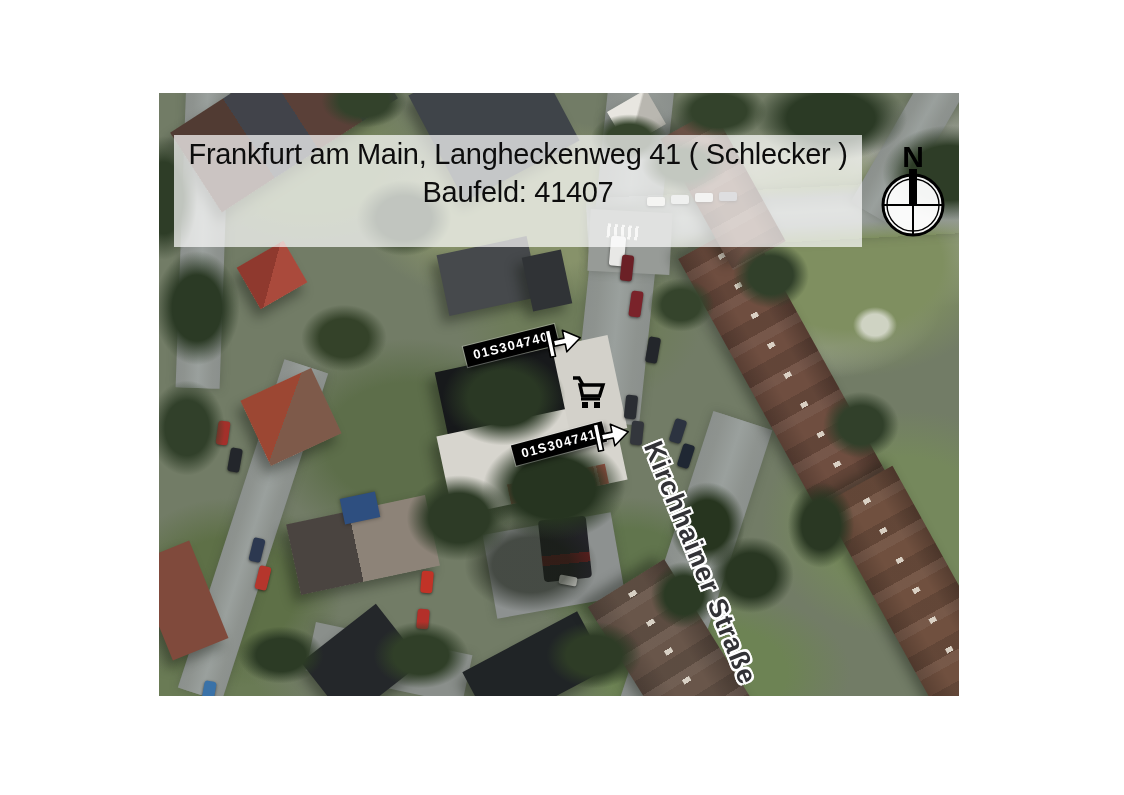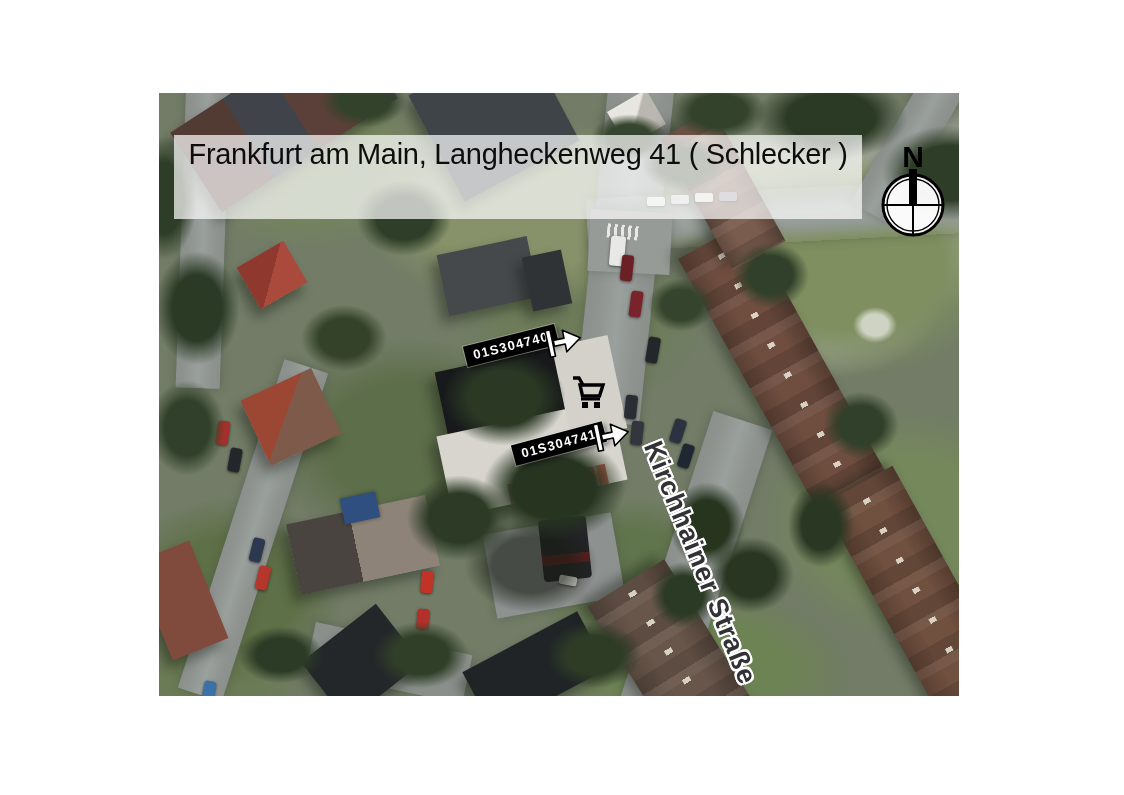--- a/index.html
+++ b/index.html
@@ -50,21 +50,21 @@
       radial-gradient(45px 40px at 592px 482px,#293722 0 55%,transparent 95%),
       radial-gradient(50px 35px at 262px 562px,#303f28 0 55%,transparent 95%),
       radial-gradient(45px 30px at 122px 562px,#2c3b25 0 55%,transparent 95%),
       radial-gradient(35px 45px at 662px 432px,#2a3823 0 55%,transparent 95%),
       radial-gradient(40px 35px at 702px 332px,#31402a 0 55%,transparent 95%),
       radial-gradient(35px 65px at 5px 105px,#2e3d27 0 55%,transparent 95%),
       radial-gradient(45px 28px at 205px 8px,#33422b 0 55%,transparent 95%),
       radial-gradient(70px 50px at 372px 472px,rgba(22,28,18,.6) 0 55%,transparent 95%),
       radial-gradient(22px 18px at 716px 232px,#cfd3c3 0 60%,transparent 100%);
   }
-  #banner{position:absolute;left:15px;top:42px;width:688px;height:84px;background:rgba(255,255,255,.7);
+  #banner{position:absolute;left:15px;top:42px;width:688px;height:112px;background:rgba(255,255,255,.7);
     display:flex;flex-direction:column;justify-content:flex-start;align-items:center;z-index:50;}
   #banner .t1,#banner .t2{color:#0d0d0d;font-size:29px;line-height:38px;white-space:nowrap;letter-spacing:-0.3px;}
   .marker{position:absolute;width:94px;height:21px;background:#000;color:#fff;display:flex;align-items:center;justify-content:center;
     font-size:13px;font-weight:bold;letter-spacing:1.2px;z-index:55;box-shadow:0 0 0 1px rgba(255,255,255,.3),2px 3px 5px rgba(0,0,0,.45);}
   #street-label{position:absolute;left:541px;top:470px;transform:translate(-50%,-50%) rotate(68deg);
     font-size:27px;font-weight:bold;letter-spacing:1px;color:#323236;white-space:nowrap;z-index:45;
     text-shadow:-2px -2px 0 #fff,2px -2px 0 #fff,-2px 2px 0 #fff,2px 2px 0 #fff,0 -2px 0 #fff,0 2px 0 #fff,-2px 0 0 #fff,2px 0 0 #fff;}
   .arrow-marker{position:absolute;z-index:56;}
 </style>
 </head>
@@ -166,20 +166,21 @@
         <path d="M13,15 h23 l-3.5,11 h-17 z"></path>
         <path d="M14,29 h19" stroke-width="3"></path>
       </g>
       <rect x="15" y="32" width="6" height="6" fill="#000000"></rect>
       <rect x="27" y="32" width="6" height="6" fill="#000000"></rect>
     </svg>
   </div>
 
   <div id="banner">
     <div class="t1">Frankfurt am Main, Langheckenweg 41 ( Schlecker )</div>
+    <div class="t2">Baufeld: 41407</div>
   </div>
 
   <div class="abs" style="left:716px;top:46px;z-index:60;">
     <svg width="76" height="100" viewBox="0 0 76 100">
       <text x="38" y="28" text-anchor="middle" font-family="Liberation Sans, sans-serif" font-size="30" font-weight="bold" fill="#000000">N</text>
       <circle cx="38" cy="66" r="30" fill="#ffffff" fill-opacity="0.95" stroke="#000000" stroke-width="3"></circle>
       <circle cx="38" cy="66" r="26" fill="none" stroke="#000000" stroke-width="1.4"></circle>
       <line x1="8" y1="66" x2="68" y2="66" stroke="#000000" stroke-width="2"></line>
       <line x1="38" y1="36" x2="38" y2="96" stroke="#000000" stroke-width="2"></line>
       <rect x="34" y="30" width="8" height="37" fill="#000000"></rect>

